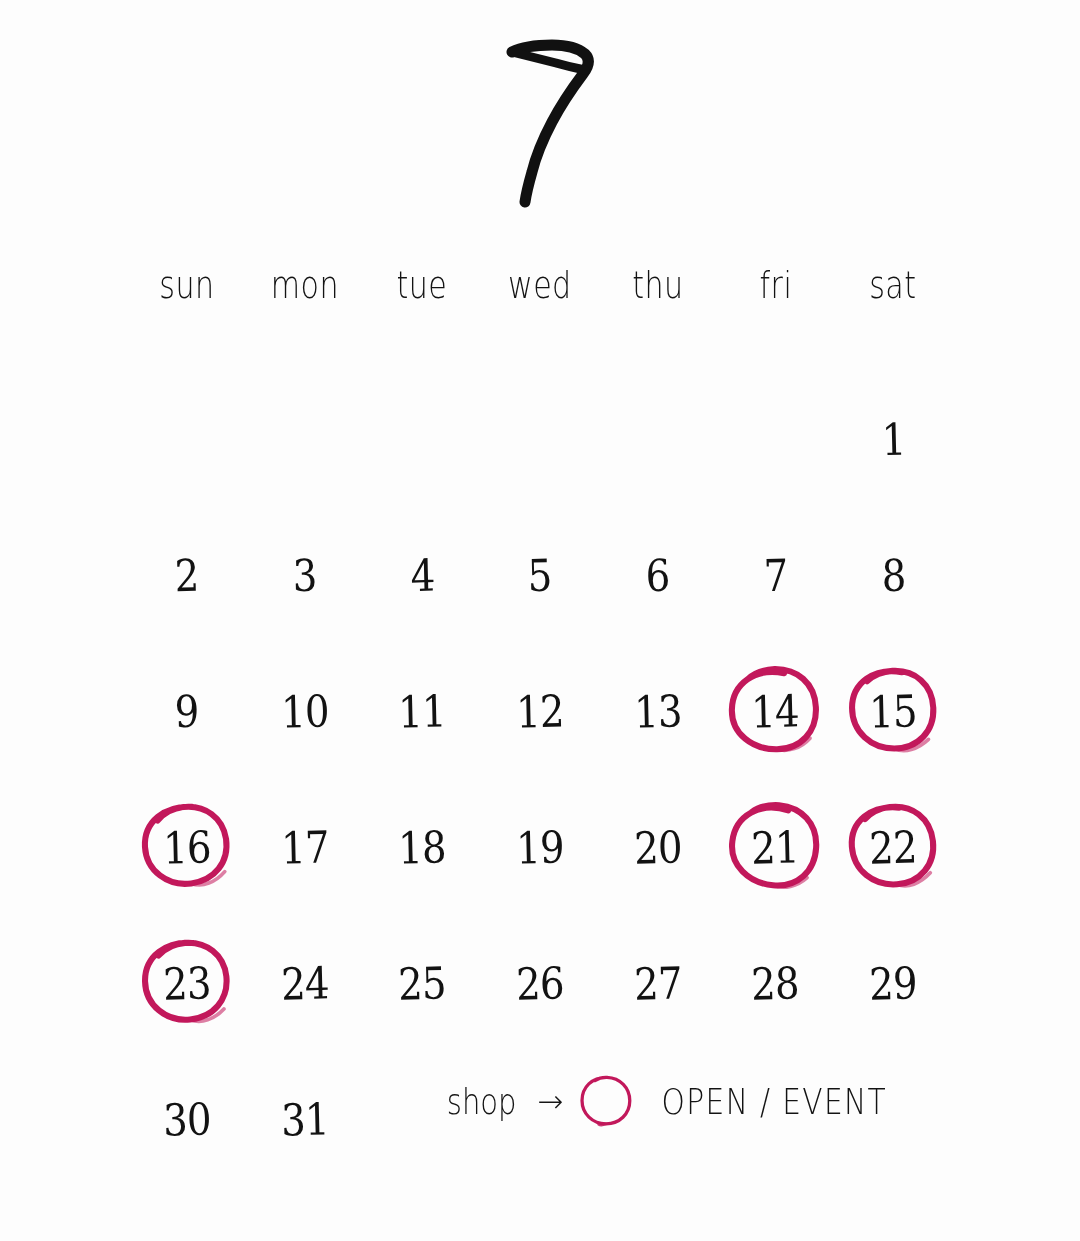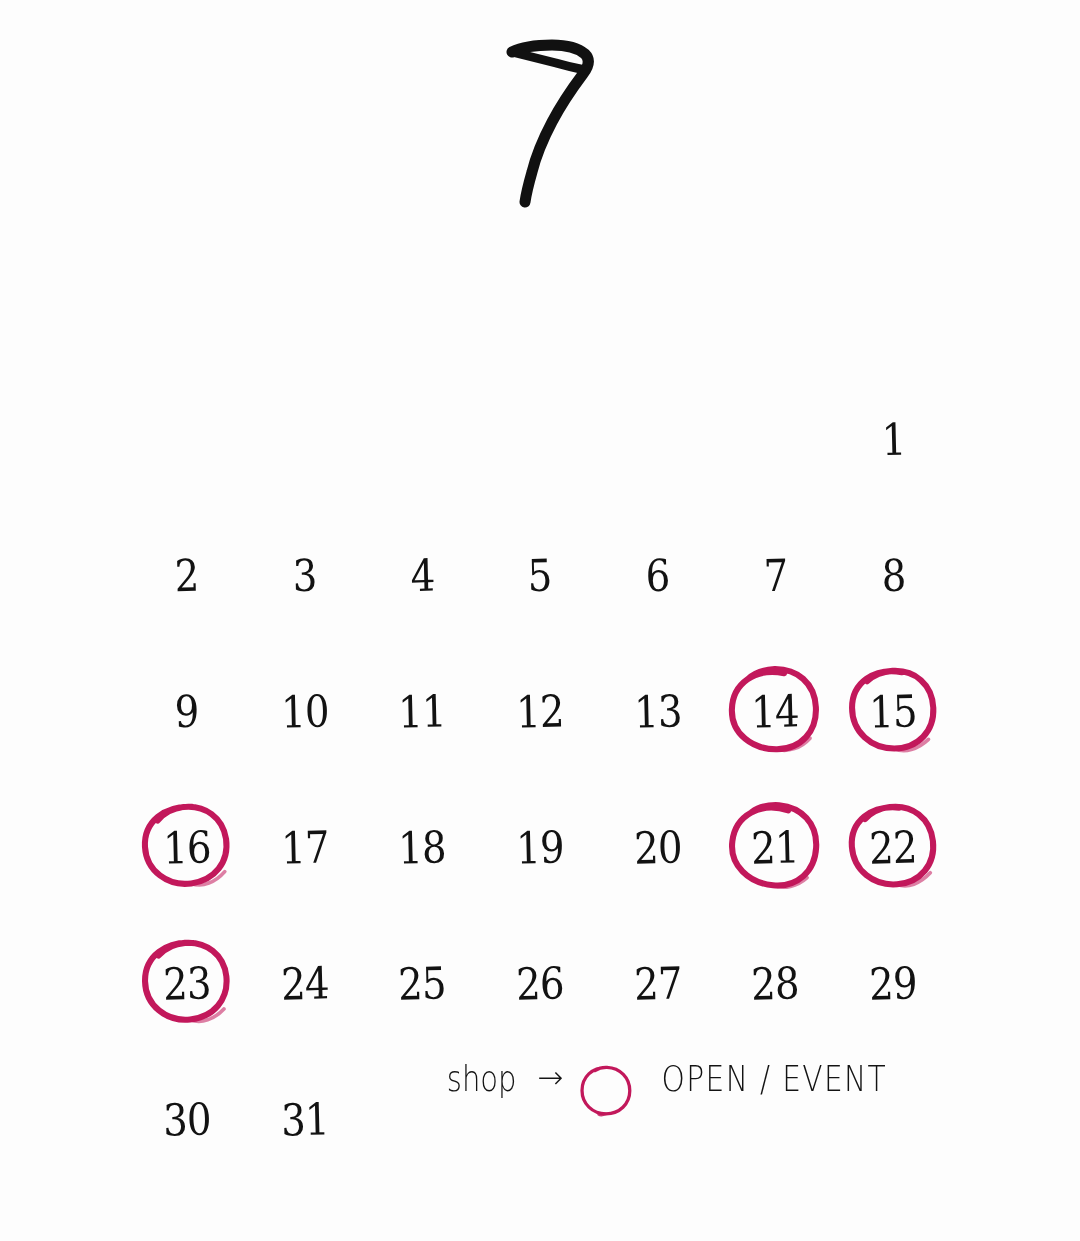--- a/index.html
+++ b/index.html
@@ -108,21 +108,21 @@
     pointer-events: none;
   }
   .circle-mark svg { display: block; width: 100%; height: 100%; overflow: visible; }
 
   
   .legend {
     position: absolute;
     left: 442px;
     top: 1062px;
     display: flex;
-    align-items: flex-start;
+    align-items: center;
     height: 78px;
   }
   .legend-shop {
     font-family: "DejaVu Sans", sans-serif;
     font-size: 33px;
     font-weight: 300;
     color: #131313;
     transform: scaleX(0.88) scaleY(1.05);
     line-height: 1;
   }
@@ -160,20 +160,29 @@
   <div class="month-title">
     <svg width="1080" height="180" viewBox="0 0 1080 180" aria-hidden="true">
       <path d="M512 16 C 522 11, 536 9, 552 9 C 566 9, 578 12, 585 18
                C 590 23, 589 30, 583 38 C 574 50, 562 67, 552 86
                C 543 103, 536 120, 532 136 C 528 150, 526 159, 525 166" fill="none" stroke="#111111" stroke-width="11" stroke-linecap="round" stroke-linejoin="round"></path>
       <path d="M512 16 C 524 19, 540 23, 556 27 C 570 31, 580 33, 585 34" fill="none" stroke="#111111" stroke-width="9" stroke-linecap="round" stroke-linejoin="round"></path>
     </svg>
     <span class="month-title-text">7</span>
   </div>
 
+  <div class="weekday-row">
+    <div class="weekday">sun</div>
+    <div class="weekday">mon</div>
+    <div class="weekday">tue</div>
+    <div class="weekday">wed</div>
+    <div class="weekday">thu</div>
+    <div class="weekday">fri</div>
+    <div class="weekday">sat</div>
+  </div>
 
   <div class="grid" id="date-grid">
       <div class="week">
         <div class="cell empty">
           <span class="daynum"></span>
         </div>
         <div class="cell empty">
           <span class="daynum"></span>
         </div>
         <div class="cell empty">

